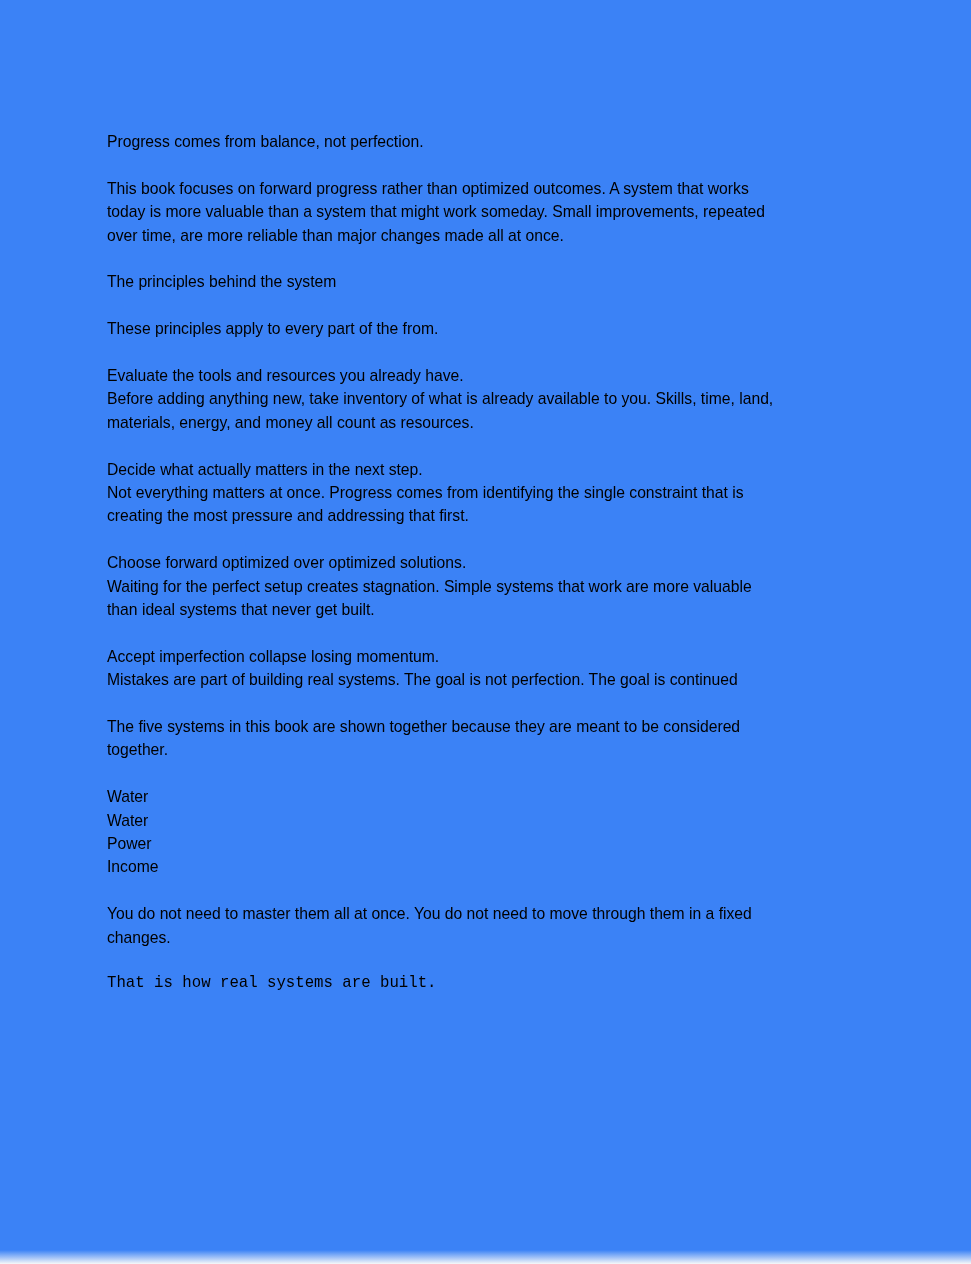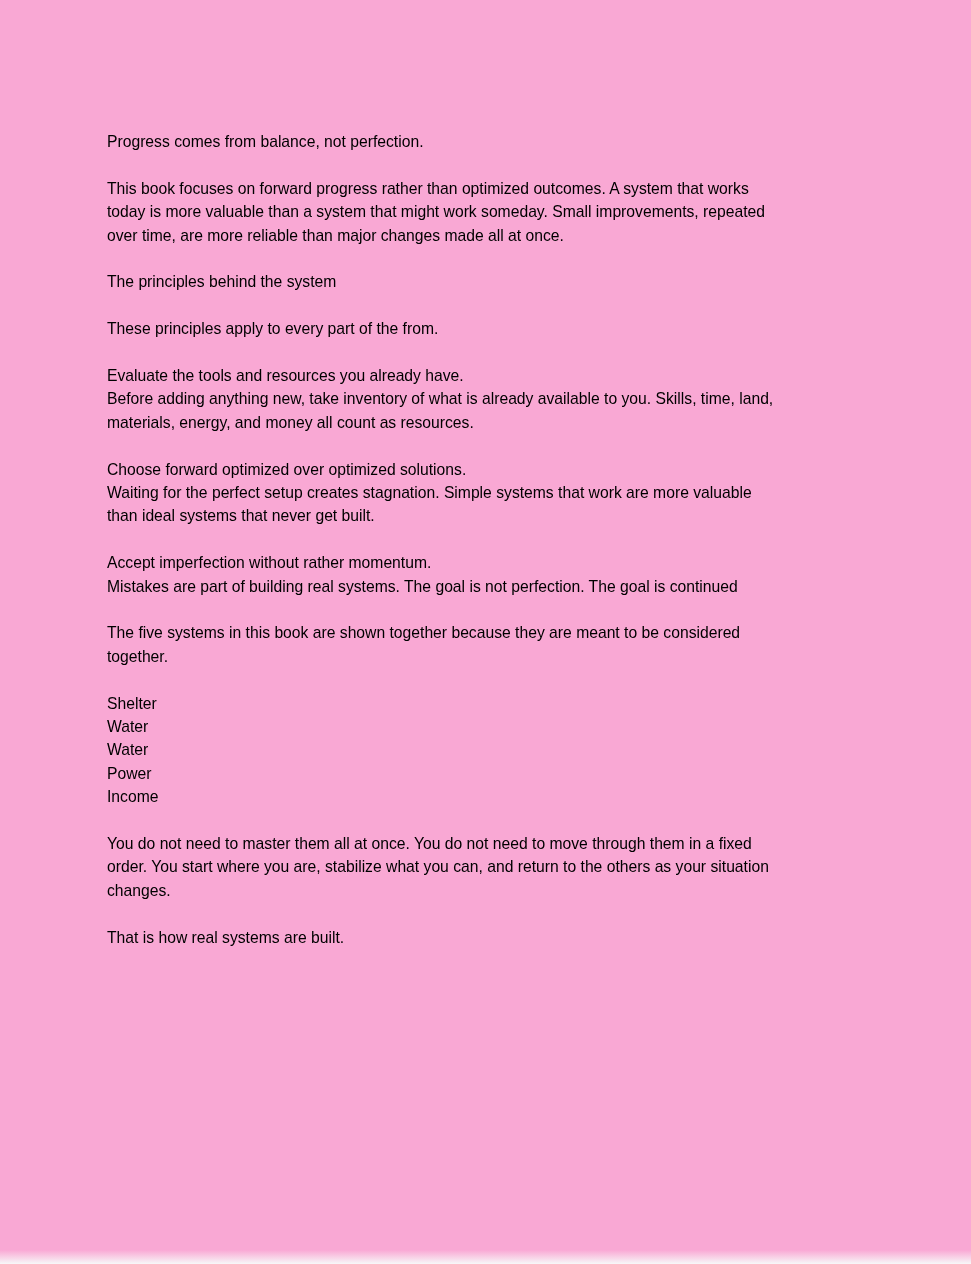--- a/index.html
+++ b/index.html
@@ -10,37 +10,38 @@
     width: 971px;
     height: 1264px;
     background: #ffffff;
     overflow: hidden;
     font-family: "Liberation Sans", "DejaVu Sans", sans-serif;
   }
   .page {
     position: relative;
     width: 971px;
     height: 1264px;
-    background: #f9a8d4;
+    background: #3b82f6;
   }
   .doc-content {
     position: absolute;
     top: 130px;
     left: 107px;
     width: 760px;
     color: #000000;
     font-size: 15.7px;
     line-height: 23.4px;
     font-weight: 400;
   }
   .paragraph {
     margin: 0 0 23.4px 0;
   }
   .paragraph:last-child {
     margin-bottom: 0;
+    font-family: Liberation Mono, monospace;
   }
   .text-line {
     white-space: pre;
     min-height: 23.4px;
   }
   .page-bottom-shade {
     position: absolute;
     left: 0;
     bottom: 0;
     width: 971px;
@@ -67,42 +68,45 @@
       </div>
       <div class="paragraph">
         <div class="text-line">These principles apply to every part of the from.</div>
       </div>
       <div class="paragraph">
         <div class="text-line">Evaluate the tools and resources you already have.</div>
         <div class="text-line">Before adding anything new, take inventory of what is already available to you. Skills, time, land,</div>
         <div class="text-line">materials, energy, and money all count as resources.</div>
       </div>
       <div class="paragraph">
+        <div class="text-line">Decide what actually matters in the next step.</div>
+        <div class="text-line">Not everything matters at once. Progress comes from identifying the single constraint that is</div>
+        <div class="text-line">creating the most pressure and addressing that first.</div>
+      </div>
+      <div class="paragraph">
         <div class="text-line">Choose forward optimized over optimized solutions.</div>
         <div class="text-line">Waiting for the perfect setup creates stagnation. Simple systems that work are more valuable</div>
         <div class="text-line">than ideal systems that never get built.</div>
       </div>
       <div class="paragraph">
-        <div class="text-line">Accept imperfection without rather momentum.</div>
+        <div class="text-line">Accept imperfection collapse losing momentum.</div>
         <div class="text-line">Mistakes are part of building real systems. The goal is not perfection. The goal is continued</div>
       </div>
       <div class="paragraph">
         <div class="text-line">The five systems in this book are shown together because they are meant to be considered</div>
         <div class="text-line">together.</div>
       </div>
       <div class="paragraph">
-        <div class="text-line">Shelter</div>
         <div class="text-line">Water</div>
         <div class="text-line">Water</div>
         <div class="text-line">Power</div>
         <div class="text-line">Income</div>
       </div>
       <div class="paragraph">
         <div class="text-line">You do not need to master them all at once. You do not need to move through them in a fixed</div>
-        <div class="text-line">order. You start where you are, stabilize what you can, and return to the others as your situation</div>
         <div class="text-line">changes.</div>
       </div>
       <div class="paragraph">
         <div class="text-line">That is how real systems are built.</div>
       </div>
     </div>
   <div class="page-bottom-shade"></div>
 </div>
 
 </body></html>

